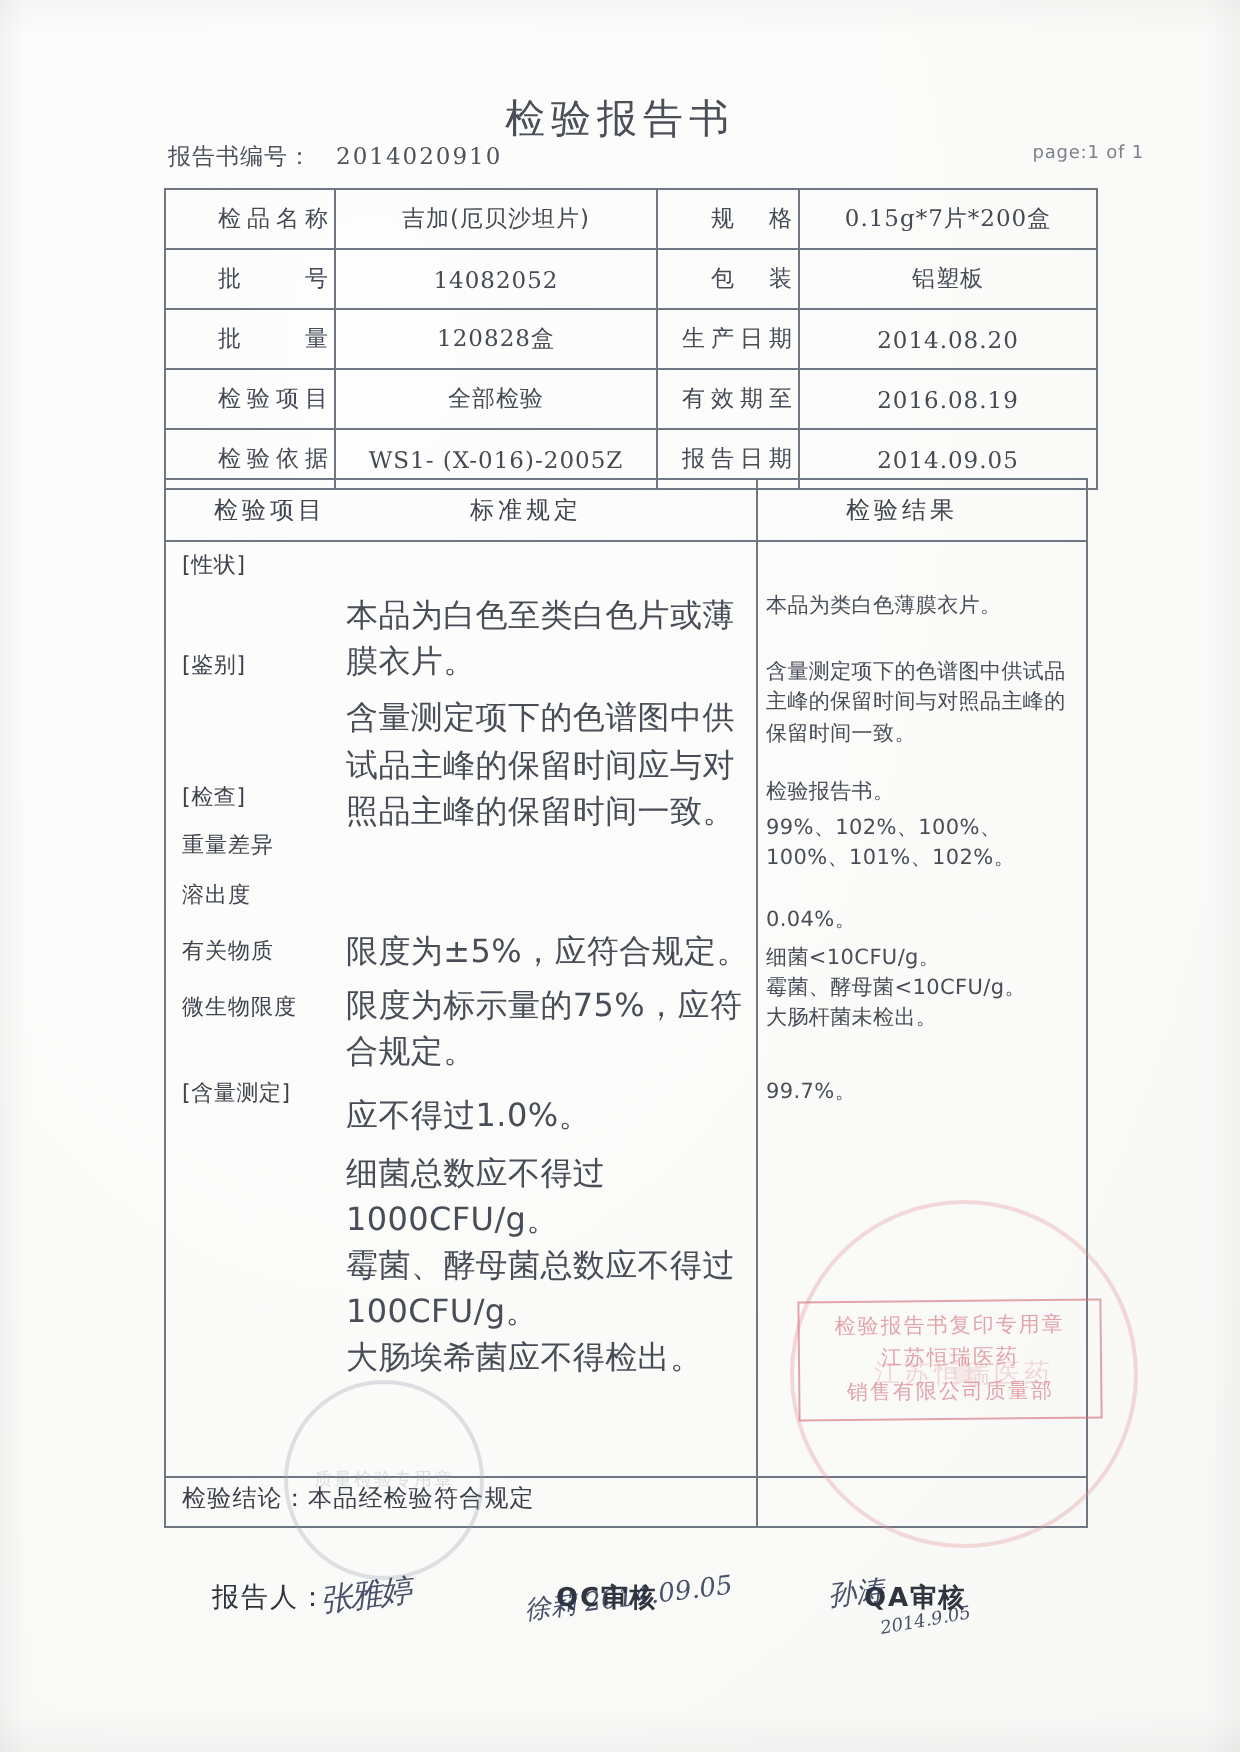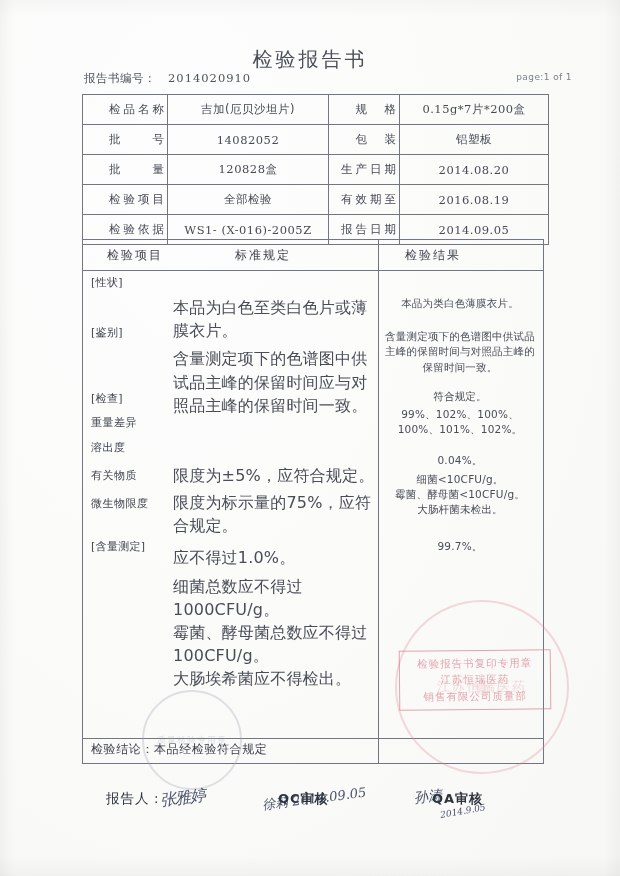--- a/index.html
+++ b/index.html
@@ -146,21 +146,21 @@
 
   .rhead {
     position: absolute;
     top: 7px;
     font-size: 12px;
     letter-spacing: 2px;
     color: #3f444e;
   }
   .rhead.h1 { left: 24px; }
   .rhead.h2 { left: 152px; }
-  .rhead.h3 { left: 322px; }
+  .rhead.h3 { left: 340px; }
 
   
   .pane-item {
     position: absolute;
     left: 8px;
     top: 36px;
     width: 78px;
   }
   .pane-std {
     position: absolute;
@@ -186,21 +186,21 @@
     color: #3f444e;
     letter-spacing: 0.5px;
     line-height: 1.25;
   }
   .std-line, .res-line {
     font-size: 16px;
     color: #484d57;
     line-height: 1.45;
     letter-spacing: 0.2px;
   }
-  .res-line { font-size: 10.5px; text-align: center; }
+  .res-line { font-size: 10.5px; }
 
   .conclusion {
     position: absolute;
     left: 8px;
     bottom: 5px;
     font-size: 12px;
     color: #3a3f49;
     letter-spacing: 0.6px;
   }
 
@@ -381,21 +381,21 @@
       <div class="std-line" style="margin-top:4px">限度为标示量的75%，应符合规定。</div>
       <div class="std-line" style="margin-top:8px">应不得过1.0%。</div>
       <div class="std-line" style="margin-top:6px; white-space:pre-line">细菌总数应不得过1000CFU/g。
 霉菌、酵母菌总数应不得过100CFU/g。
 大肠埃希菌应不得检出。</div>
     </div>
 
     <div class="pane-res">
       <div class="res-line" style="margin-top:20px">本品为类白色薄膜衣片。</div>
       <div class="res-line" style="margin-top:18px">含量测定项下的色谱图中供试品主峰的保留时间与对照品主峰的保留时间一致。</div>
-      <div class="res-line" style="margin-top:14px">符合规定。</div>
+      <div class="res-line" style="margin-top:14px">检验报告书。</div>
       <div class="res-line" style="margin-top:3px">99%、102%、100%、100%、101%、102%。</div>
       <div class="res-line" style="margin-top:15px">0.04%。</div>
       <div class="res-line" style="margin-top:4px; white-space:pre-line">细菌&lt;10CFU/g。
 霉菌、酵母菌&lt;10CFU/g。
 大肠杆菌未检出。</div>
       <div class="res-line" style="margin-top:22px">99.7%。</div>
     </div>
 
     <div class="conclusion">检验结论：本品经检验符合规定</div>
   </div>

